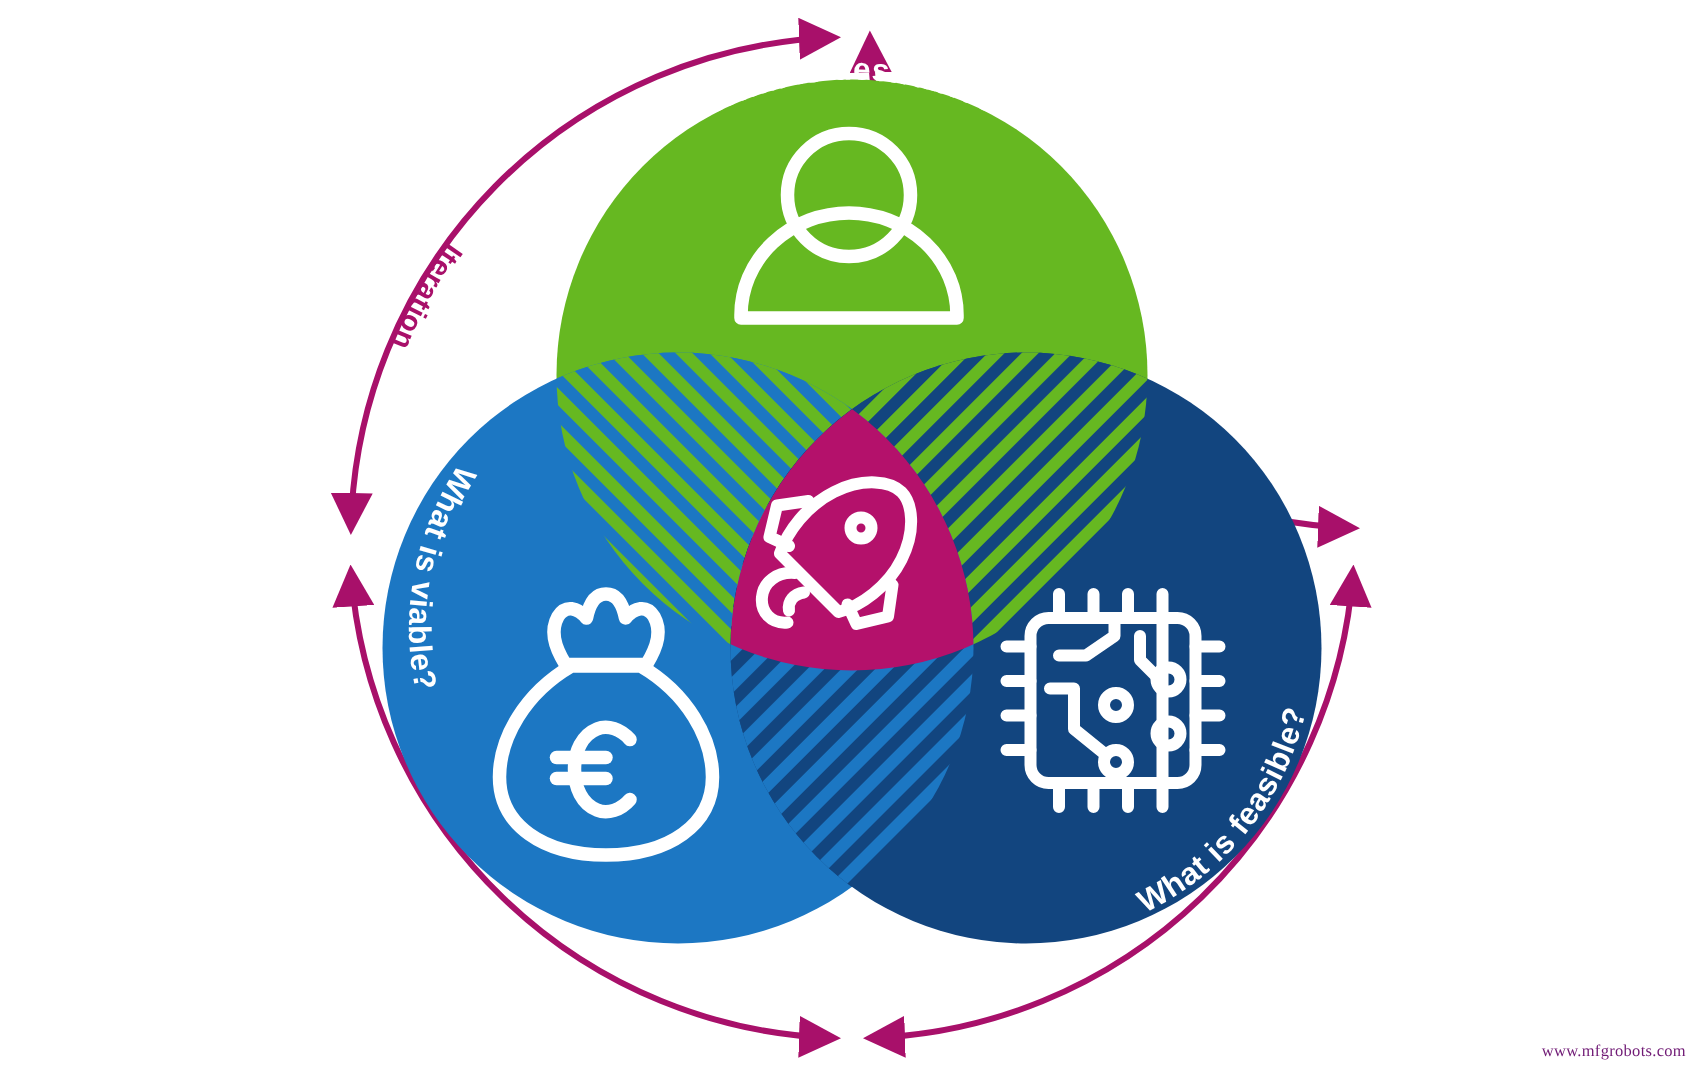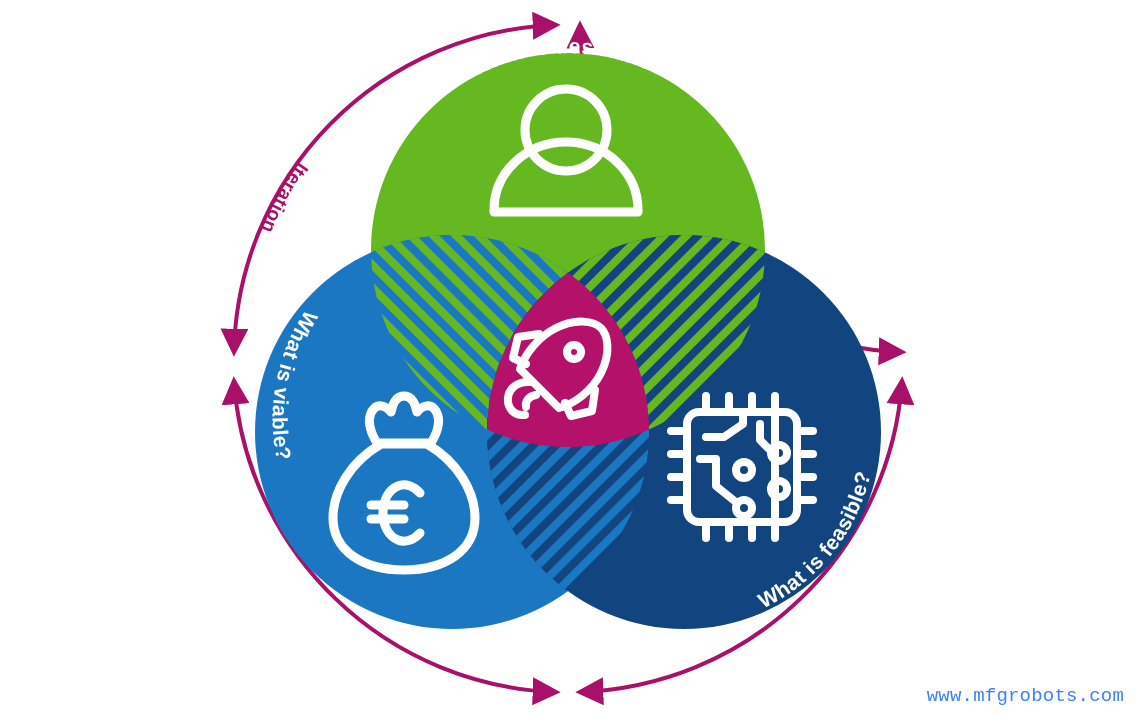--- a/index.html
+++ b/index.html
@@ -36,23 +36,23 @@
     fill: #ffffff;
   }
   .iteration-label {
     font-size: 19px;
     fill: #A8106A;
   }
   .watermark {
     position: absolute;
     right: 12px;
     bottom: 8px;
-    font-family: Liberation Mono, monospace;
-    font-size: 19px;
-    color: #3b82f6;
+    font-family: Liberation Serif, serif;
+    font-size: 11px;
+    color: #701a75;
     letter-spacing: 0.2px;
     white-space: nowrap;
   }
 </style>
 </head>
 <body>
 
 <div id="stage">
 
   <svg id="venn" viewBox="0 0 1136 715" xmlns="http://www.w3.org/2000/svg">

